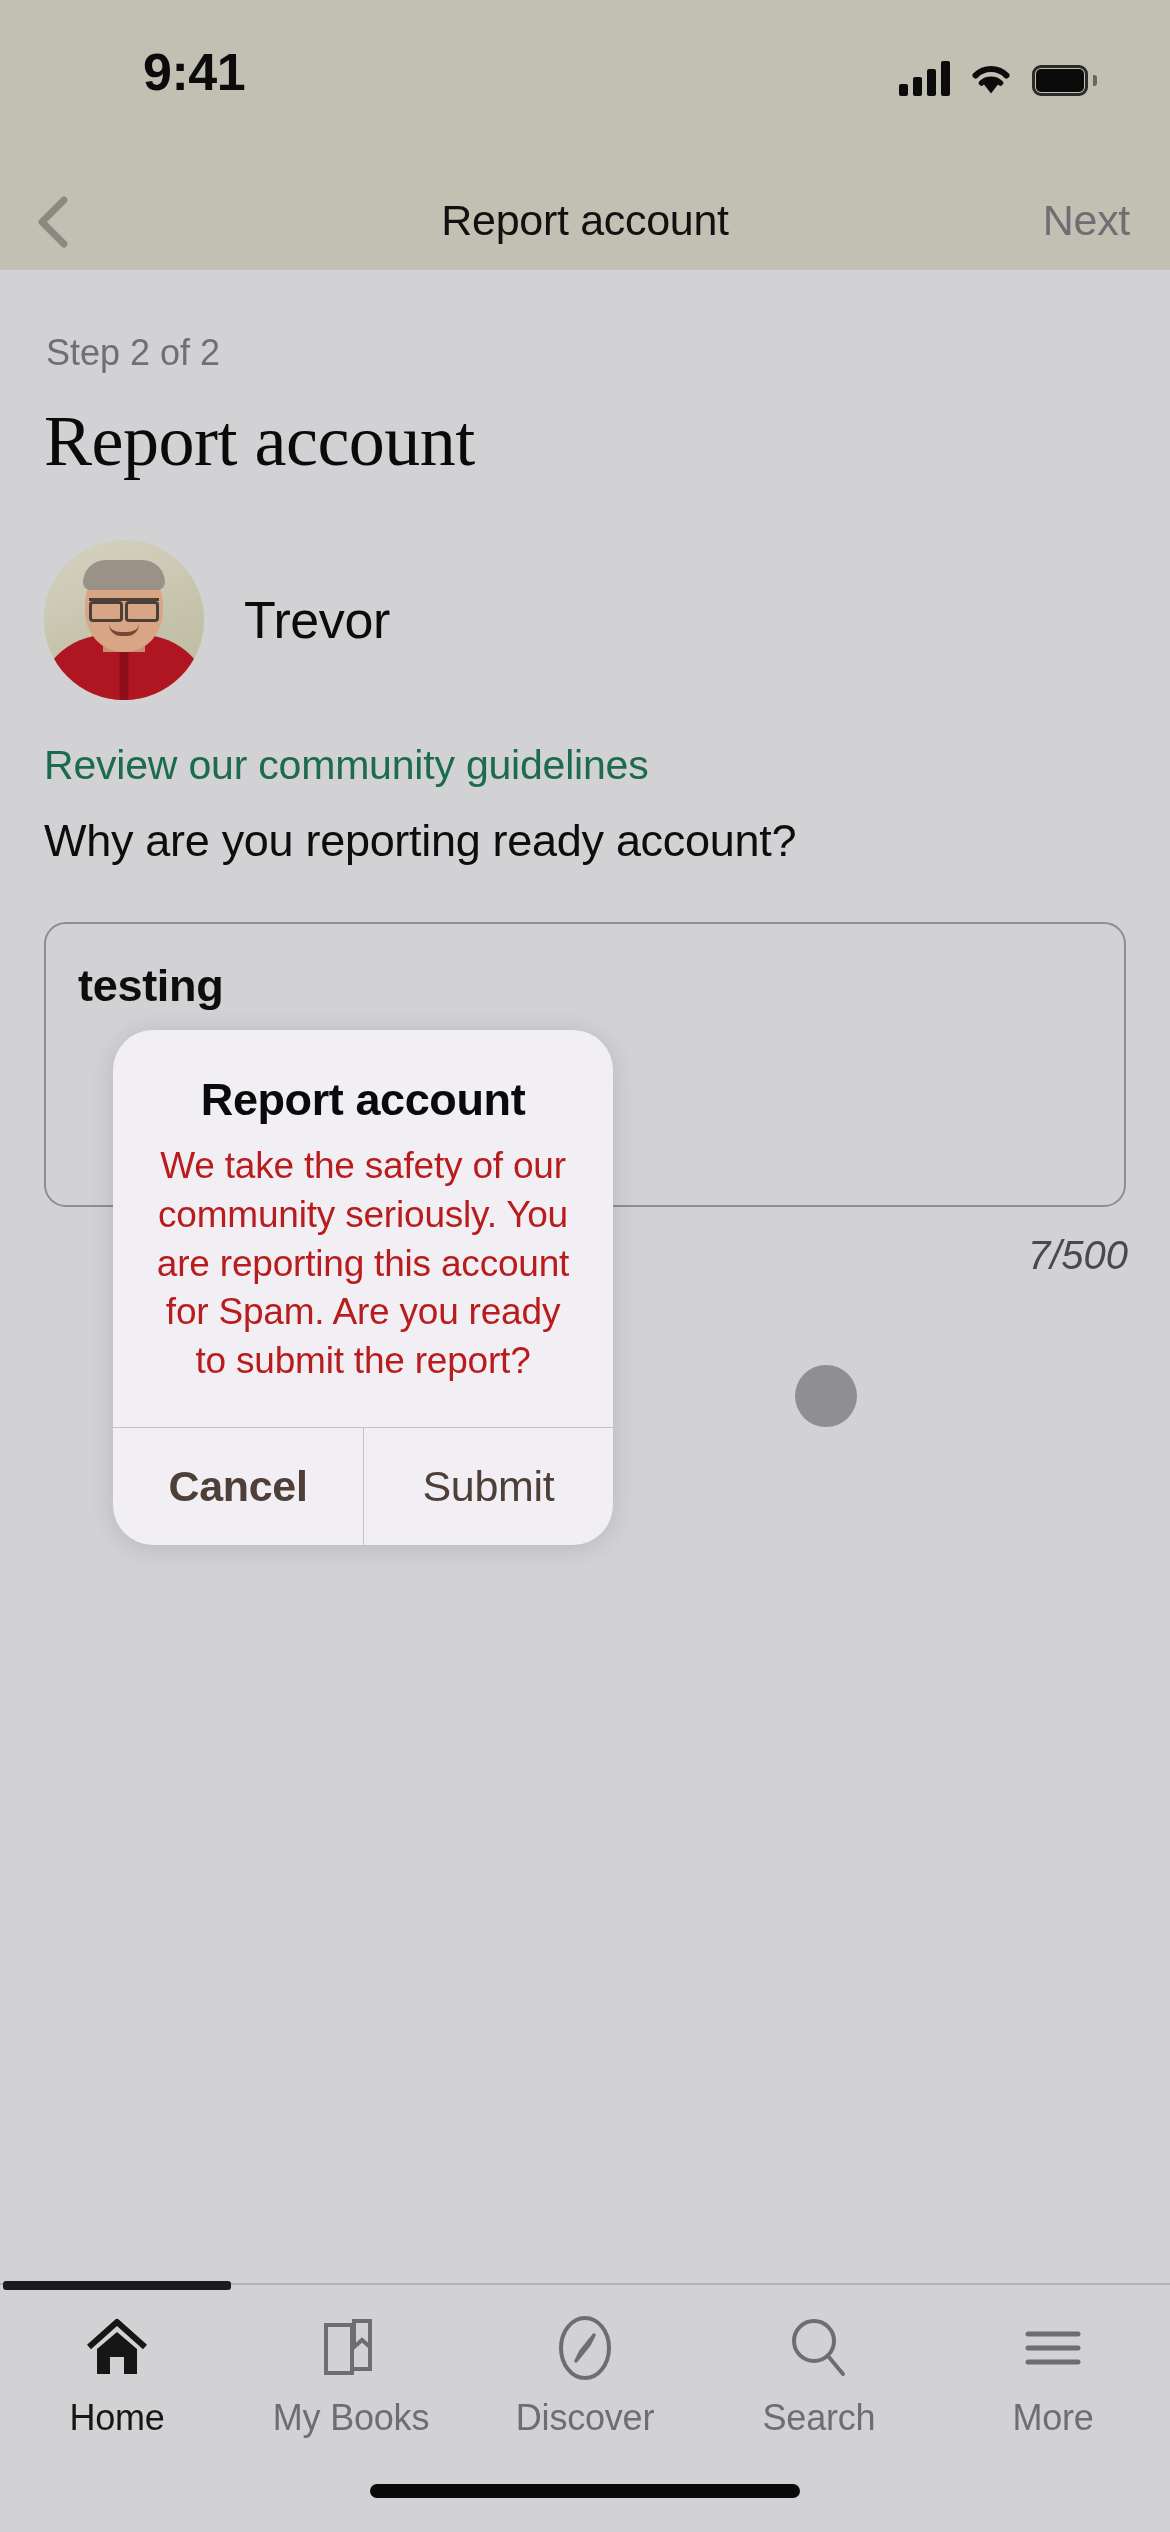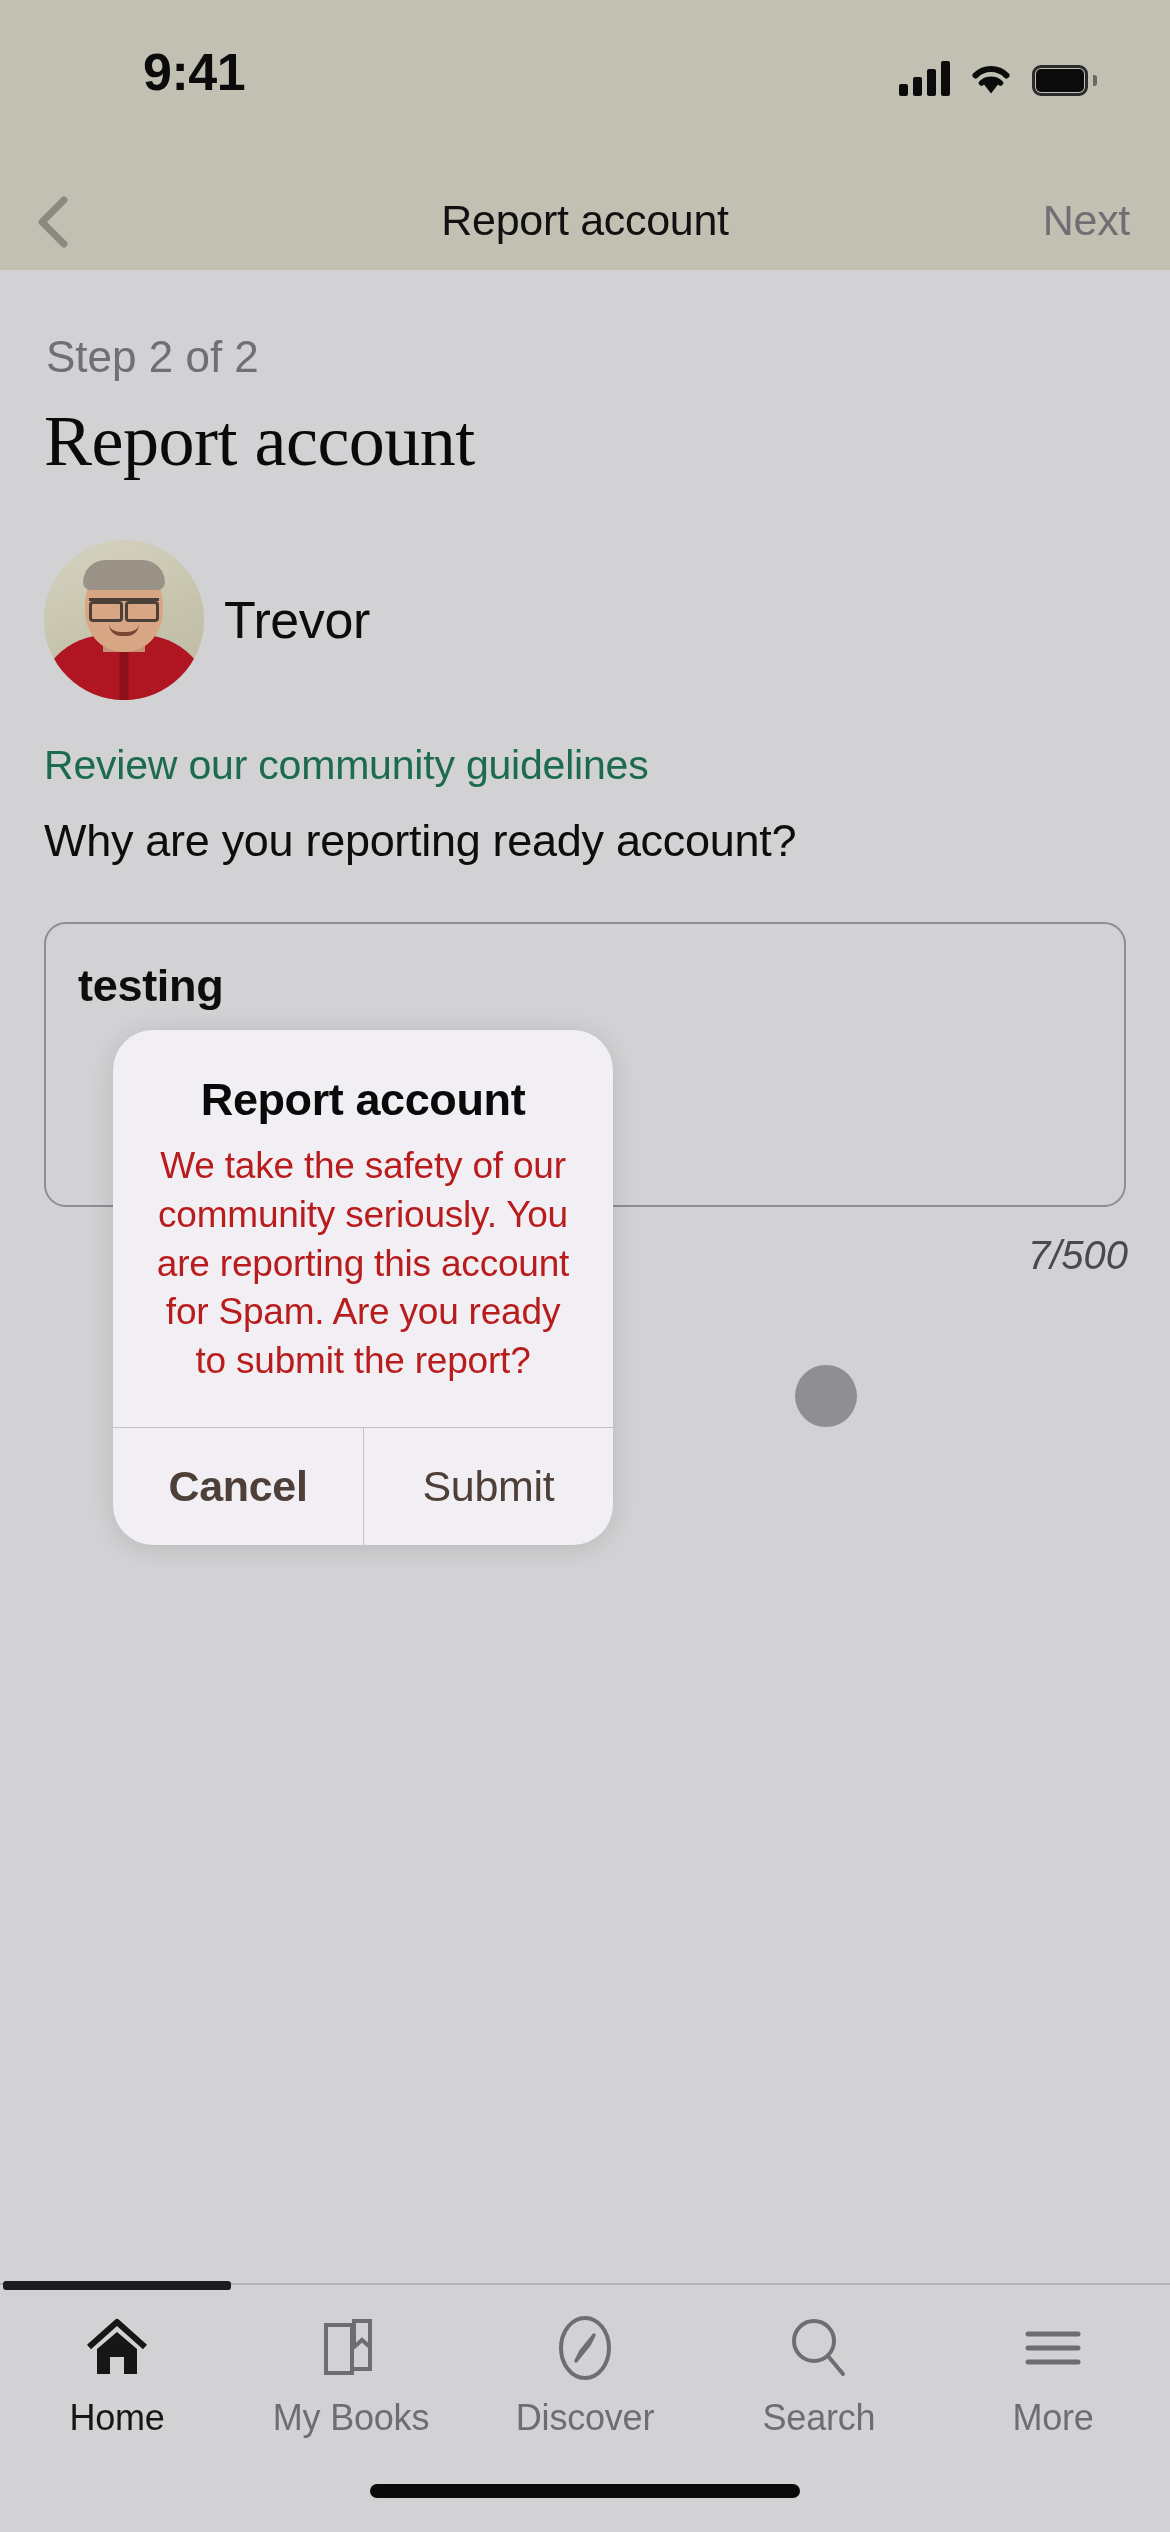--- a/index.html
+++ b/index.html
@@ -73,31 +73,31 @@
     display:flex; align-items:center;
     font-size:43px; color:#6e6e73; letter-spacing:-0.3px;
   }
 
   
   #content {
     position:absolute; left:0; top:270px; width:1170px; height:2000px;
   }
   #step-label {
     position:absolute; left:46px; top:62px;
-    font-size:44px; color:#6f6f74;
+    font-size:36px; color:#6f6f74;
   }
   #page-title {
     position:absolute; left:44px; top:130px;
     font-family:"Liberation Serif", serif;
     font-size:72px; color:#0a0a0a; letter-spacing:-0.5px;
   }
 
   #account-row {
     position:absolute; left:44px; top:270px;
-    display:flex; align-items:center; gap:20px;
+    display:flex; align-items:center; gap:40px;
   }
   #avatar {
     width:160px; height:160px; border-radius:50%;
     overflow:hidden; position:relative;
     background:#c9c7b4;
     flex:0 0 auto;
   }
   
   #avatar .bg { position:absolute; inset:0; background:linear-gradient(160deg,#d5d3c1 0%,#c6c3ac 55%,#bcb9a2 100%); }
   #avatar .shirt {

